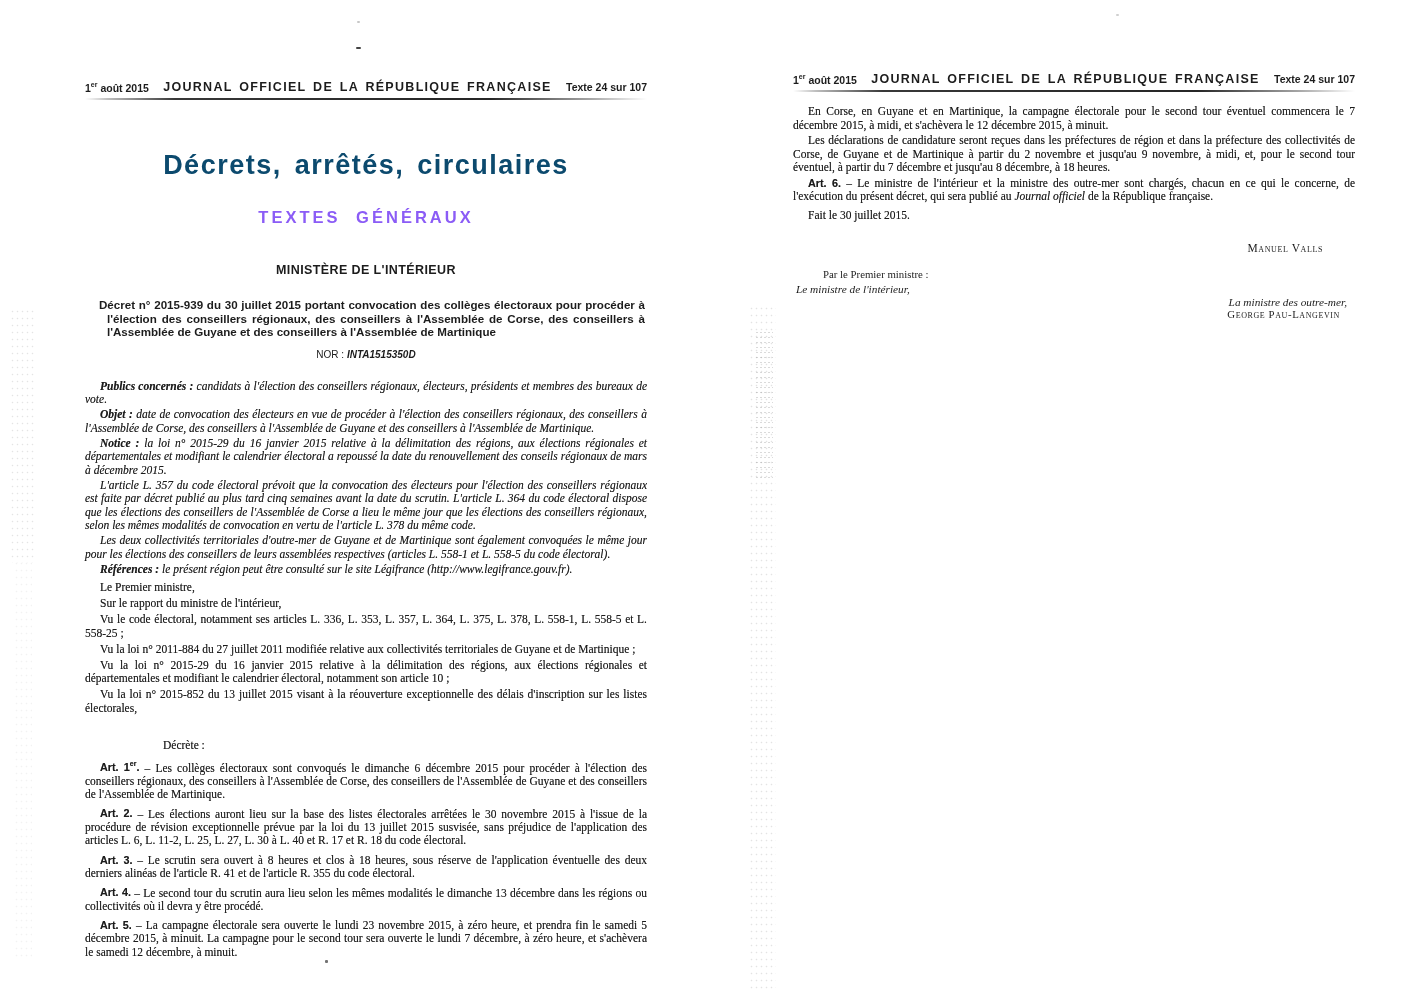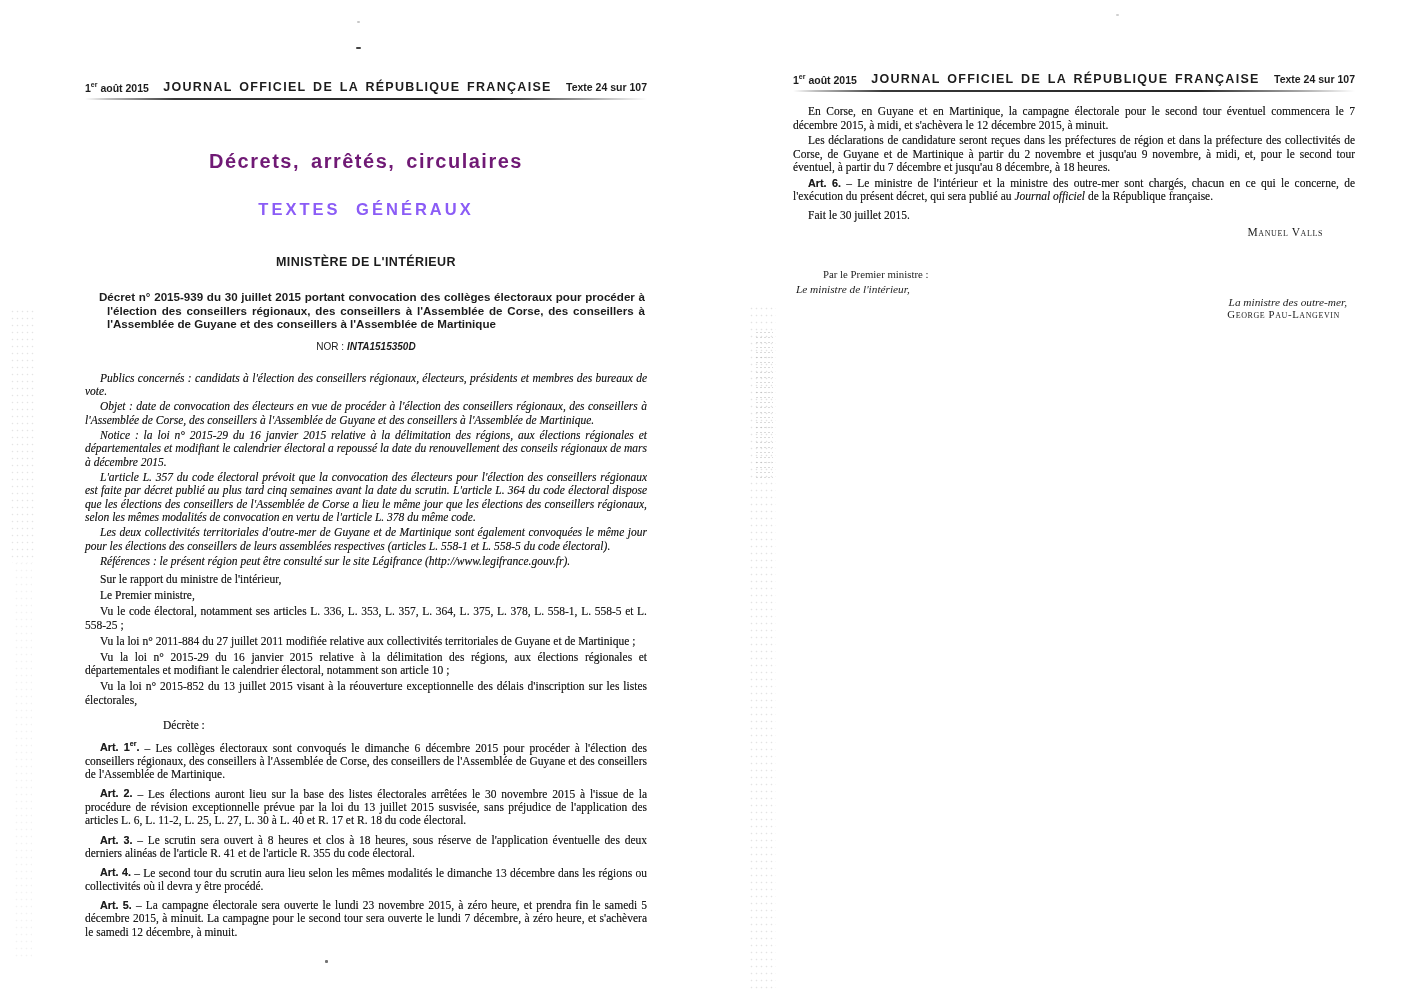--- a/index.html
+++ b/index.html
@@ -25,56 +25,56 @@
   .hdr-date sup{font-size:7px;}
   .hdr-title{font-size:12.5px;font-weight:bold;letter-spacing:1.3px;word-spacing:2px;}
   .hdr-texte{font-size:10.5px;font-weight:bold;white-space:nowrap;}
   .rule{height:2px;margin-top:4px;
     background:linear-gradient(to right,rgba(0,0,0,0) 0%,rgba(0,0,0,.25) 4%,
       rgba(0,0,0,.78) 16%,rgba(0,0,0,.85) 72%,rgba(0,0,0,.35) 90%,rgba(0,0,0,0) 100%);}
 
   
   .main-title{margin-top:50px;text-align:center;
     font-family:"Liberation Sans",sans-serif;font-weight:bold;
-    font-size:20px;letter-spacing:1.5px;word-spacing:4px;color:#701a75;}
+    font-size:27px;letter-spacing:1.5px;word-spacing:4px;color:#0c4a6e;}
   .section-title{margin-top:27px;text-align:center;
     font-family:"Liberation Sans",sans-serif;font-size:16.5px;
     letter-spacing:3px;word-spacing:8px;font-weight:bold;color:#8b5cf6;}
   .ministry{margin-top:36px;text-align:center;
     font-family:"Liberation Sans",sans-serif;font-weight:bold;
     font-size:12.5px;letter-spacing:.4px;}
   .decree-heading{margin:21px 2px 0 14px;
     font-family:"Liberation Sans",sans-serif;font-weight:bold;
     font-size:11.6px;line-height:13.6px;text-align:justify;
     padding-left:8px;text-indent:-8px;}
   .nor{margin-top:10px;text-align:center;
     font-family:"Liberation Sans",sans-serif;font-size:10px;}
   .nor i{font-weight:bold;}
 
   
   .p{font-size:11.5px;line-height:13.5px;text-align:justify;
      text-indent:15px;margin:0;
      text-shadow:0 0 .4px rgba(0,0,0,.5);}
   .notice-block{margin-top:20px;}
   .notice-block .p{font-style:italic;margin-bottom:1.5px;}
-  .lead{font-weight:normal;font-style:italic;}
+  .lead{font-weight:bold;font-style:italic;}
   .preamble-block{margin-top:5px;}
   .preamble-block .p{margin-bottom:2.5px;}
-  .decrete{margin:12px 0 5px 78px;text-indent:0;}
+  .decrete{margin:24px 0 5px 78px;text-indent:0;}
   .art{margin-top:2px;}
   .art-label{font-family:"Liberation Sans",sans-serif;font-weight:bold;font-size:10.8px;}
   .art-label sup{font-size:7px;}
 
   
   .rp-body{margin-top:13px;}
   .rp-body .p{margin-bottom:2px;}
   .fait{margin-top:5px;text-indent:15px;}
   .sig-name{font-variant:small-caps;letter-spacing:.6px;font-size:11.5px;}
-  .sig-pm{text-align:right;padding-right:32px;margin-top:4px;}
-  .by-pm{margin-top:30px;margin-left:30px;font-size:10.8px;}
+  .sig-pm{text-align:right;padding-right:32px;margin-top:20px;}
+  .by-pm{margin-top:14px;margin-left:30px;font-size:10.8px;}
   .min-int-title{margin-top:3px;margin-left:3px;font-style:italic;font-size:11.3px;}
   .min-int-name{margin-left:16px;font-size:10.8px;}
   .min-om{text-align:right;margin-top:1px;}
   .min-om-title{padding-right:8px;font-style:italic;font-size:11.3px;}
   .min-om-name{padding-right:15px;font-size:10.8px;}
 
   
   .noise{position:absolute;
     background-image:radial-gradient(circle,rgba(70,70,70,.9) .6px,transparent 1.1px);
     background-size:5px 7px;pointer-events:none;}
@@ -110,22 +110,22 @@
   <div class="notice-block">
     <p class="p"><span class="lead">Publics concernés :</span><span> candidats à l'élection des conseillers régionaux, électeurs, présidents et membres des bureaux de vote.</span></p>
     <p class="p"><span class="lead">Objet :</span><span> date de convocation des électeurs en vue de procéder à l'élection des conseillers régionaux, des conseillers à l'Assemblée de Corse, des conseillers à l'Assemblée de Guyane et des conseillers à l'Assemblée de Martinique.</span></p>
     <p class="p"><span class="lead">Notice :</span><span> la loi n° 2015-29 du 16 janvier 2015 relative à la délimitation des régions, aux élections régionales et départementales et modifiant le calendrier électoral a repoussé la date du renouvellement des conseils régionaux de mars à décembre 2015.</span></p>
     <p class="p"><span class="lead"></span><span>L'article L. 357 du code électoral prévoit que la convocation des électeurs pour l'élection des conseillers régionaux est faite par décret publié au plus tard cinq semaines avant la date du scrutin. L'article L. 364 du code électoral dispose que les élections des conseillers de l'Assemblée de Corse a lieu le même jour que les élections des conseillers régionaux, selon les mêmes modalités de convocation en vertu de l'article L. 378 du même code.</span></p>
     <p class="p"><span class="lead"></span><span>Les deux collectivités territoriales d'outre-mer de Guyane et de Martinique sont également convoquées le même jour pour les élections des conseillers de leurs assemblées respectives (articles L. 558-1 et L. 558-5 du code électoral).</span></p>
     <p class="p"><span class="lead">Références :</span><span> le présent région peut être consulté sur le site Légifrance (http://www.legifrance.gouv.fr).</span></p>
   </div>
 
   <div class="preamble-block">
+    <p class="p">Le Premier ministre,</p>
     <p class="p">Sur le rapport du ministre de l'intérieur,</p>
-    <p class="p">Le Premier ministre,</p>
     <p class="p">Vu le code électoral, notamment ses articles L. 336, L. 353, L. 357, L. 364, L. 375, L. 378, L. 558-1, L. 558-5 et L. 558-25 ;</p>
     <p class="p">Vu la loi n° 2011-884 du 27 juillet 2011 modifiée relative aux collectivités territoriales de Guyane et de Martinique ;</p>
     <p class="p">Vu la loi n° 2015-29 du 16 janvier 2015 relative à la délimitation des régions, aux élections régionales et départementales et modifiant le calendrier électoral, notamment son article 10 ;</p>
     <p class="p">Vu la loi n° 2015-852 du 13 juillet 2015 visant à la réouverture exceptionnelle des délais d'inscription sur les listes électorales,</p>
   </div>
 
   <p class="p decrete">Décrète :</p>
 
   <p class="p art"><span class="art-label"><span>Art. 1</span><sup>er</sup><span>.</span></span><span> – </span><span>Les collèges électoraux sont convoqués le dimanche 6 décembre 2015 pour procéder à l'élection des conseillers régionaux, des conseillers à l'Assemblée de Corse, des conseillers de l'Assemblée de Guyane et des conseillers de l'Assemblée de Martinique.</span></p>
   <p class="p art"><span class="art-label"><span>Art. 2</span><sup></sup><span>.</span></span><span> – </span><span>Les élections auront lieu sur la base des listes électorales arrêtées le 30 novembre 2015 à l'issue de la procédure de révision exceptionnelle prévue par la loi du 13 juillet 2015 susvisée, sans préjudice de l'application des articles L. 6, L. 11-2, L. 25, L. 27, L. 30 à L. 40 et R. 17 et R. 18 du code électoral.</span></p>

